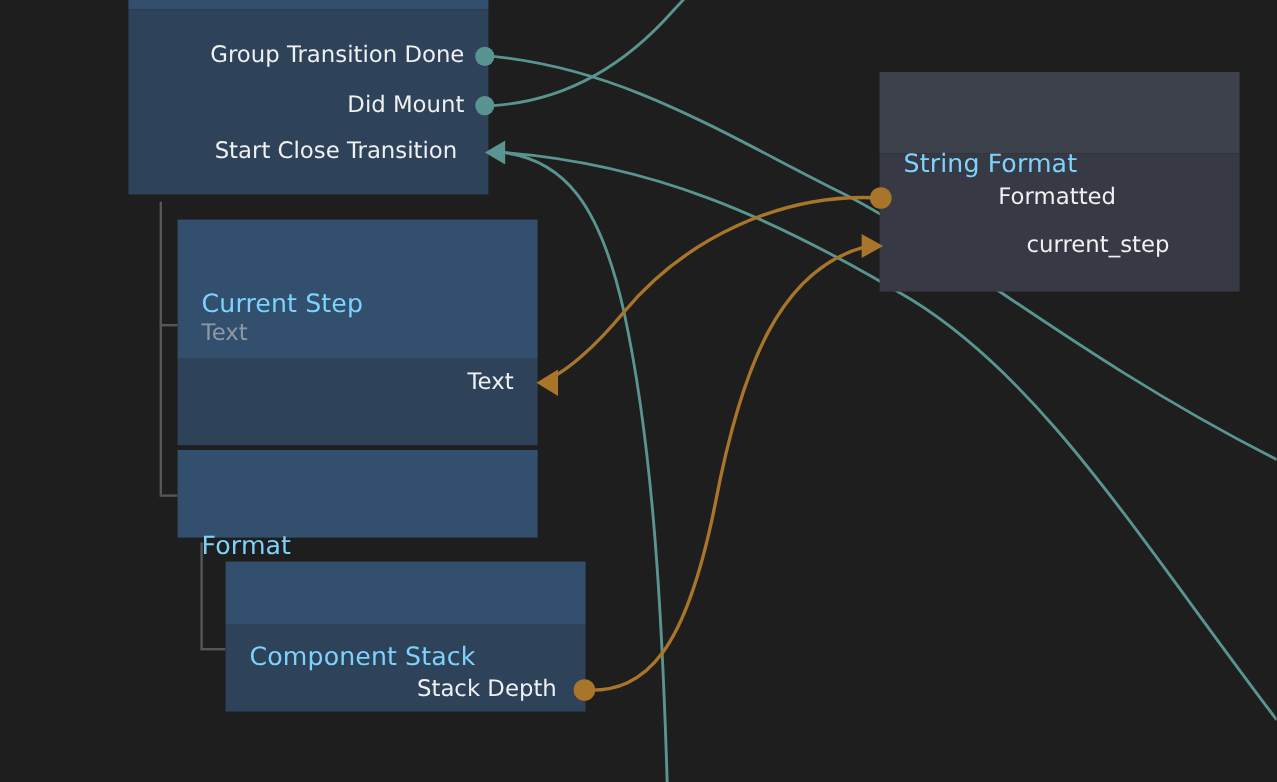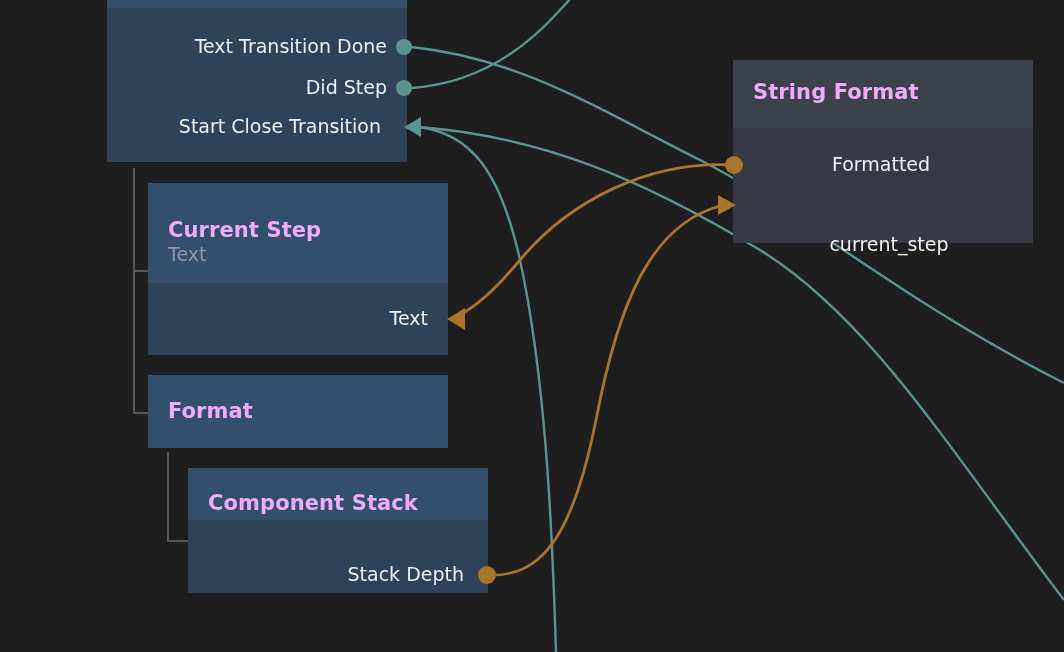--- a/index.html
+++ b/index.html
@@ -37,25 +37,26 @@
     width: 100%;
   }
   
   .node.blue .node-header { background: #32506e; }
   .node.blue .node-body   { background: #2e4259; }
   
   .node.gray .node-header { background: #3d414b; }
   .node.gray .node-body   { background: #373a44; }
 
   .node-title {
-    color: #f0abfc;
+    color: #7dd3fc;
     font-size: 21px;
-    font-weight: 700;
+    font-weight: 400;
     letter-spacing: 0.1px;
     white-space: nowrap;
+    margin-top: 44px;
   }
   .node-subtitle {
     color: #8e99a4;
     font-size: 19px;
     font-weight: 400;
     white-space: nowrap;
     margin-top: 1px;
   }
   .port-label {
     position: absolute;
@@ -105,26 +106,26 @@
       <div class="tree-line v" style="left: 167px; top: 452px; height: 88px; background: rgb(86, 86, 86);"></div>
       <div class="tree-line h" style="left: 167px; top: 540px; width: 21px; background: rgb(86, 86, 86);"></div>
     </div>
 
   <div id="node-layer" style="position:absolute;left:0;top:0;width:1064px;height:652px;">
 
     <div class="node blue" style="left:107px; top:-40px; width:300px; height:202px;">
       <div class="node-header" style="height: 48px; background: rgb(50, 80, 110);"></div>
       <div class="node-body" style="height: 154px; background: rgb(46, 66, 89);"></div>
     </div>
-    <div class="port-label right" style="left:107px; width:280px; top:35px;">Text Transition Done</div>
-    <div class="port-label right" style="left:107px; width:280px; top:76px;">Did Step</div>
+    <div class="port-label right" style="left:107px; width:280px; top:35px;">Group Transition Done</div>
+    <div class="port-label right" style="left:107px; width:280px; top:76px;">Did Mount</div>
     <div class="port-label right" style="left:101px; width:280px; top:115px;">Start Close Transition</div>
 
     <div class="node blue" style="left:148px; top:183px; width:300px; height:172px;">
-      <div class="node-header" style="height: 100px; padding: 35px 0px 0px 20px; background: rgb(50, 80, 110);">
+      <div class="node-header" style="height: 116px; padding: 14px 0px 0px 20px; background: rgb(50, 80, 110);">
         <div class="node-title">Current Step</div>
         <div class="node-subtitle">Text</div>
       </div>
       <div class="node-body" style="height: 72px; background: rgb(46, 66, 89);"></div>
     </div>
     <div class="port-label right" style="left:148px; width:280px; top:307px;">Text</div>
 
     <div class="node blue" style="left:148px; top:375px; width:300px; height:73px;">
       <div class="node-header" style="height: 73px; padding: 24px 0px 0px 20px; background: rgb(50, 80, 110);">
         <div class="node-title">Format</div>
@@ -139,21 +140,21 @@
     </div>
     <div class="port-label right" style="left:184px; width:280px; top:563px;">Stack Depth</div>
 
     <div class="node gray" style="left:733px; top:60px; width:300px; height:183px;">
       <div class="node-header" style="height: 68px; padding: 20px 0px 0px 20px; background: rgb(61, 65, 75);">
         <div class="node-title">String Format</div>
       </div>
       <div class="node-body" style="height: 115px; background: rgb(55, 58, 68);"></div>
     </div>
     <div class="port-label left" style="left:751px; width:260px; top:153px;">Formatted</div>
-    <div class="port-label left" style="left:759px; width:260px; top:193px;margin-top:40px;">current_step</div>
+    <div class="port-label left" style="left:785px; width:260px; top:193px;">current_step</div>
   </div>
 
   <svg id="ports" viewBox="0 0 1064 652" width="1064" height="652" style="position:absolute;left:0;top:0;pointer-events:none;" xmlns="http://www.w3.org/2000/svg">
     <circle cx="404" cy="47" r="8" fill="#5a9491"></circle>
     <circle cx="404" cy="88" r="8" fill="#5a9491"></circle>
     <path d="M404,127 L421,117 L421,137 Z" fill="#5a9491"></path>
     <path d="M447,319 L465,308 L465,330 Z" fill="#a8752a"></path>
     <circle cx="487" cy="575" r="9" fill="#a8752a"></circle>
     <circle cx="734" cy="165" r="9" fill="#a8752a"></circle>
     <path d="M736,205 L718,195 L718,215 Z" fill="#a8752a"></path>

